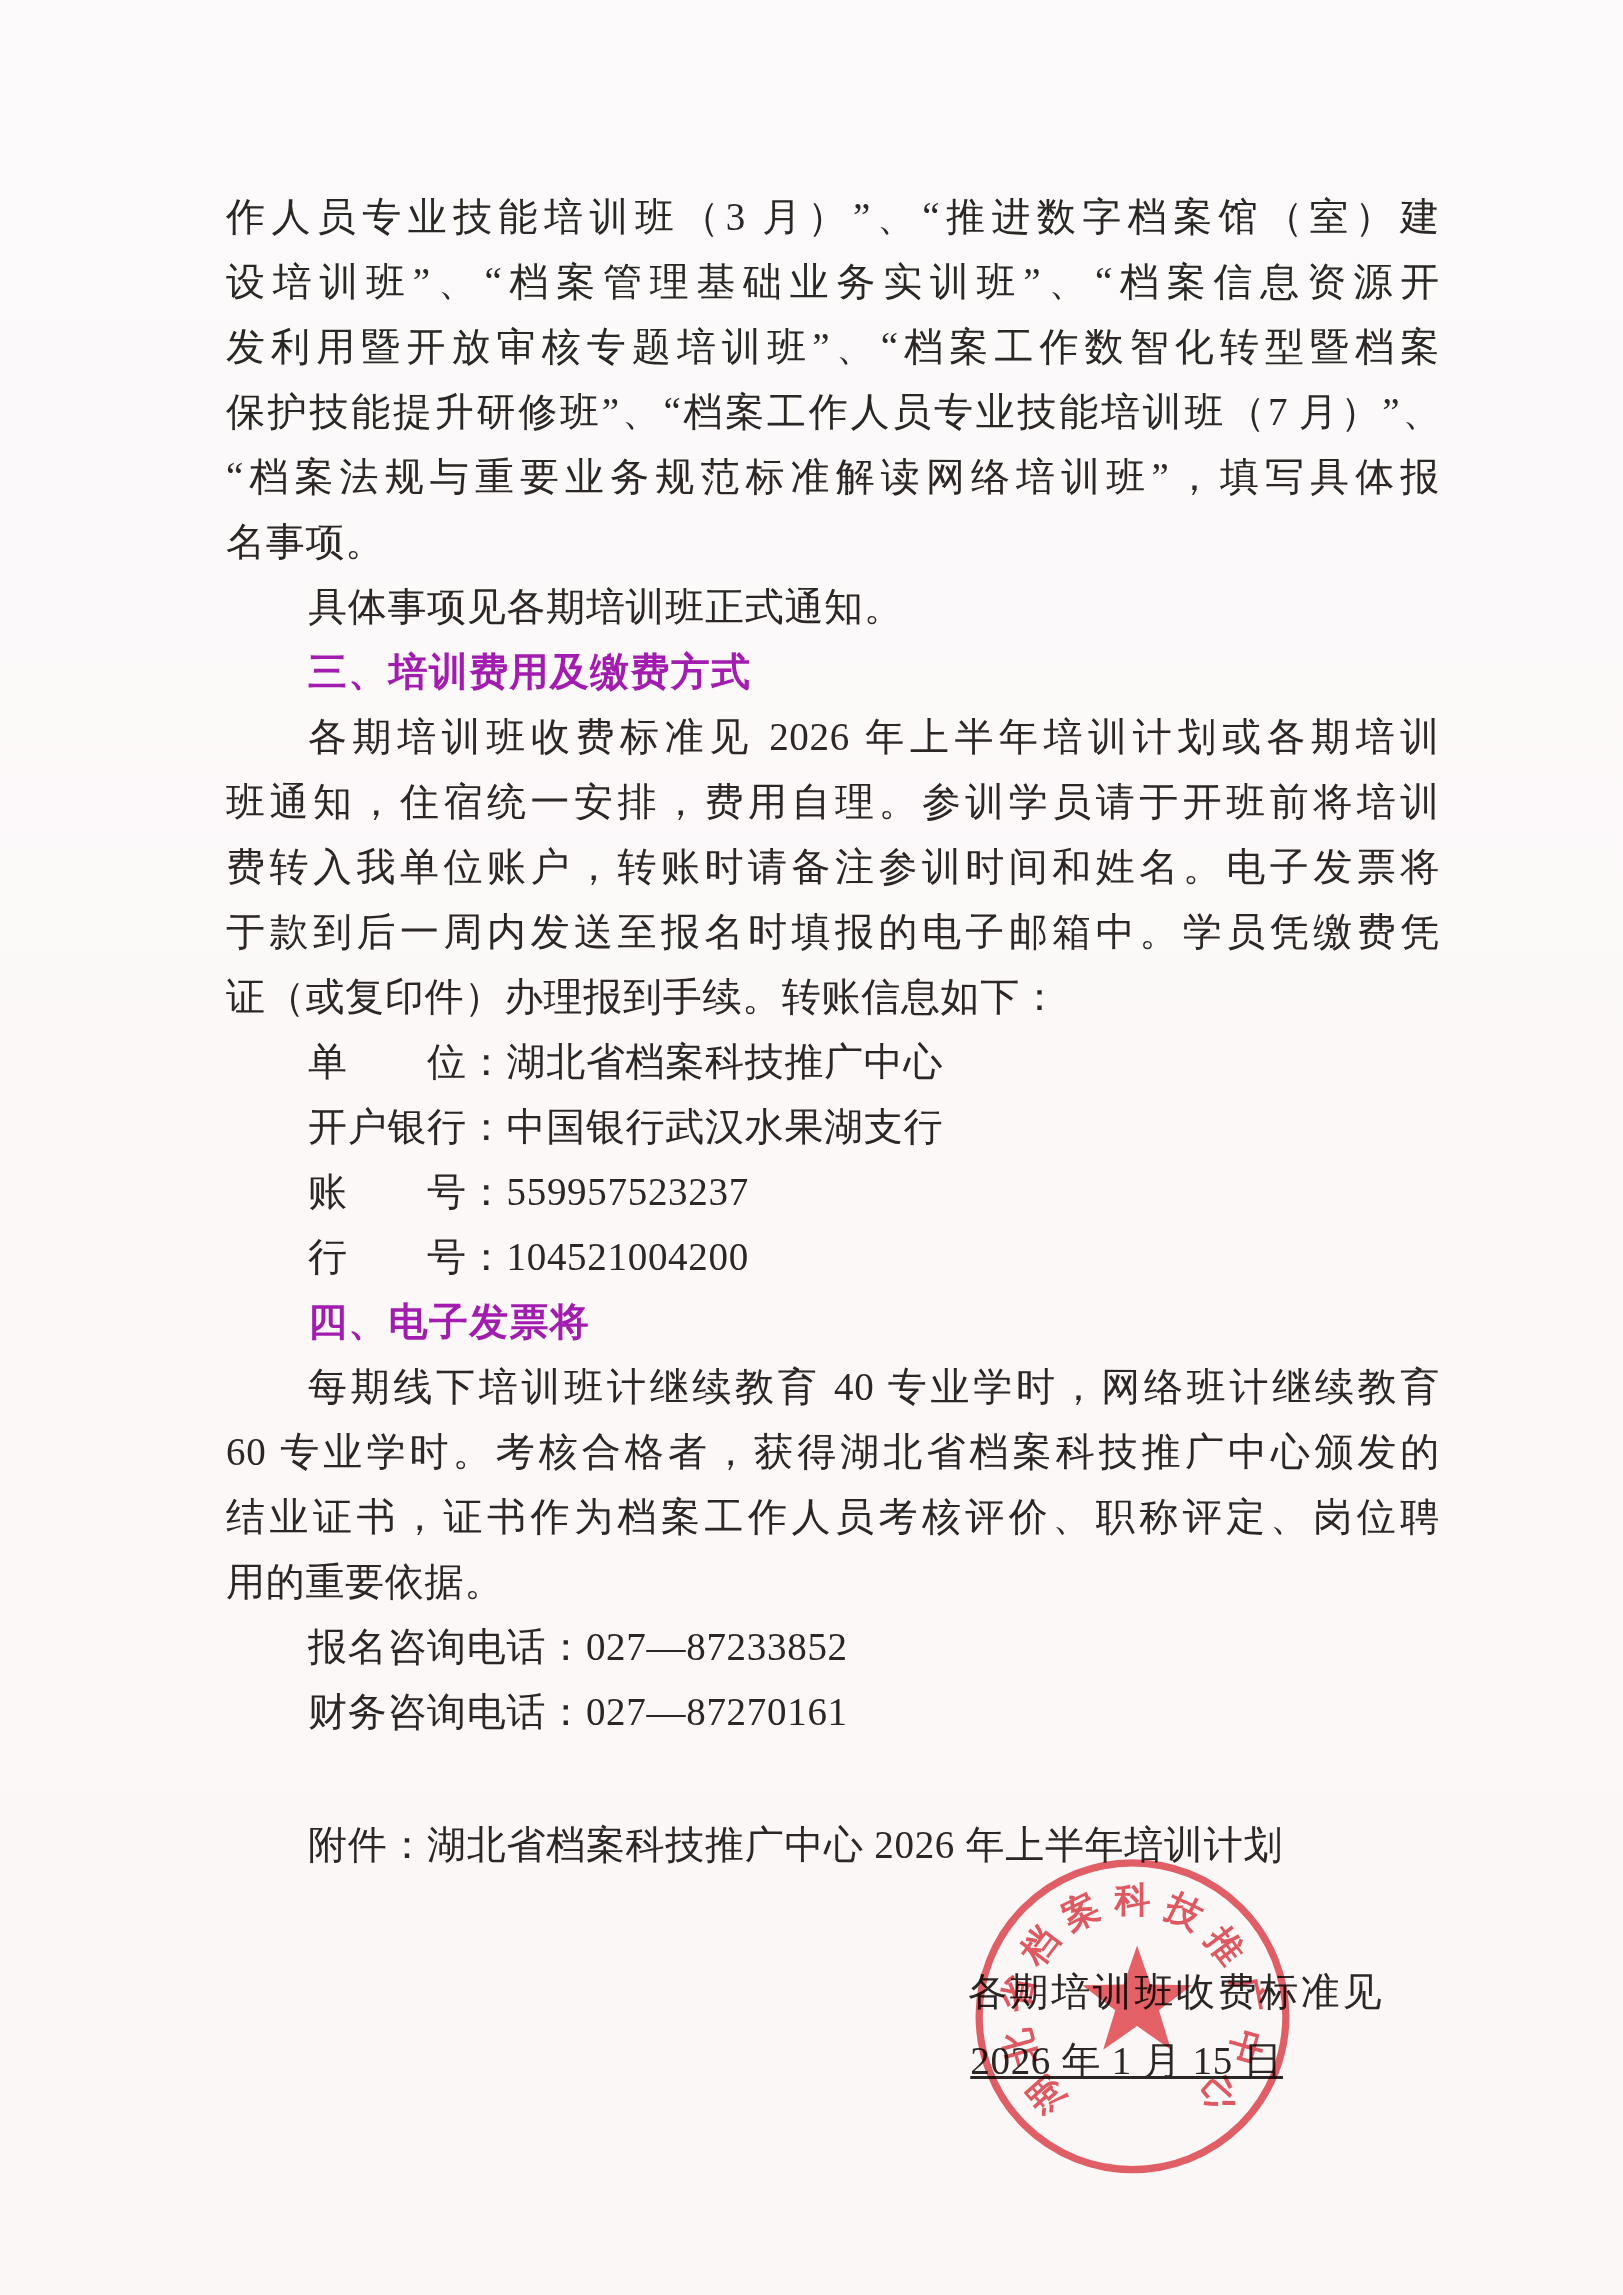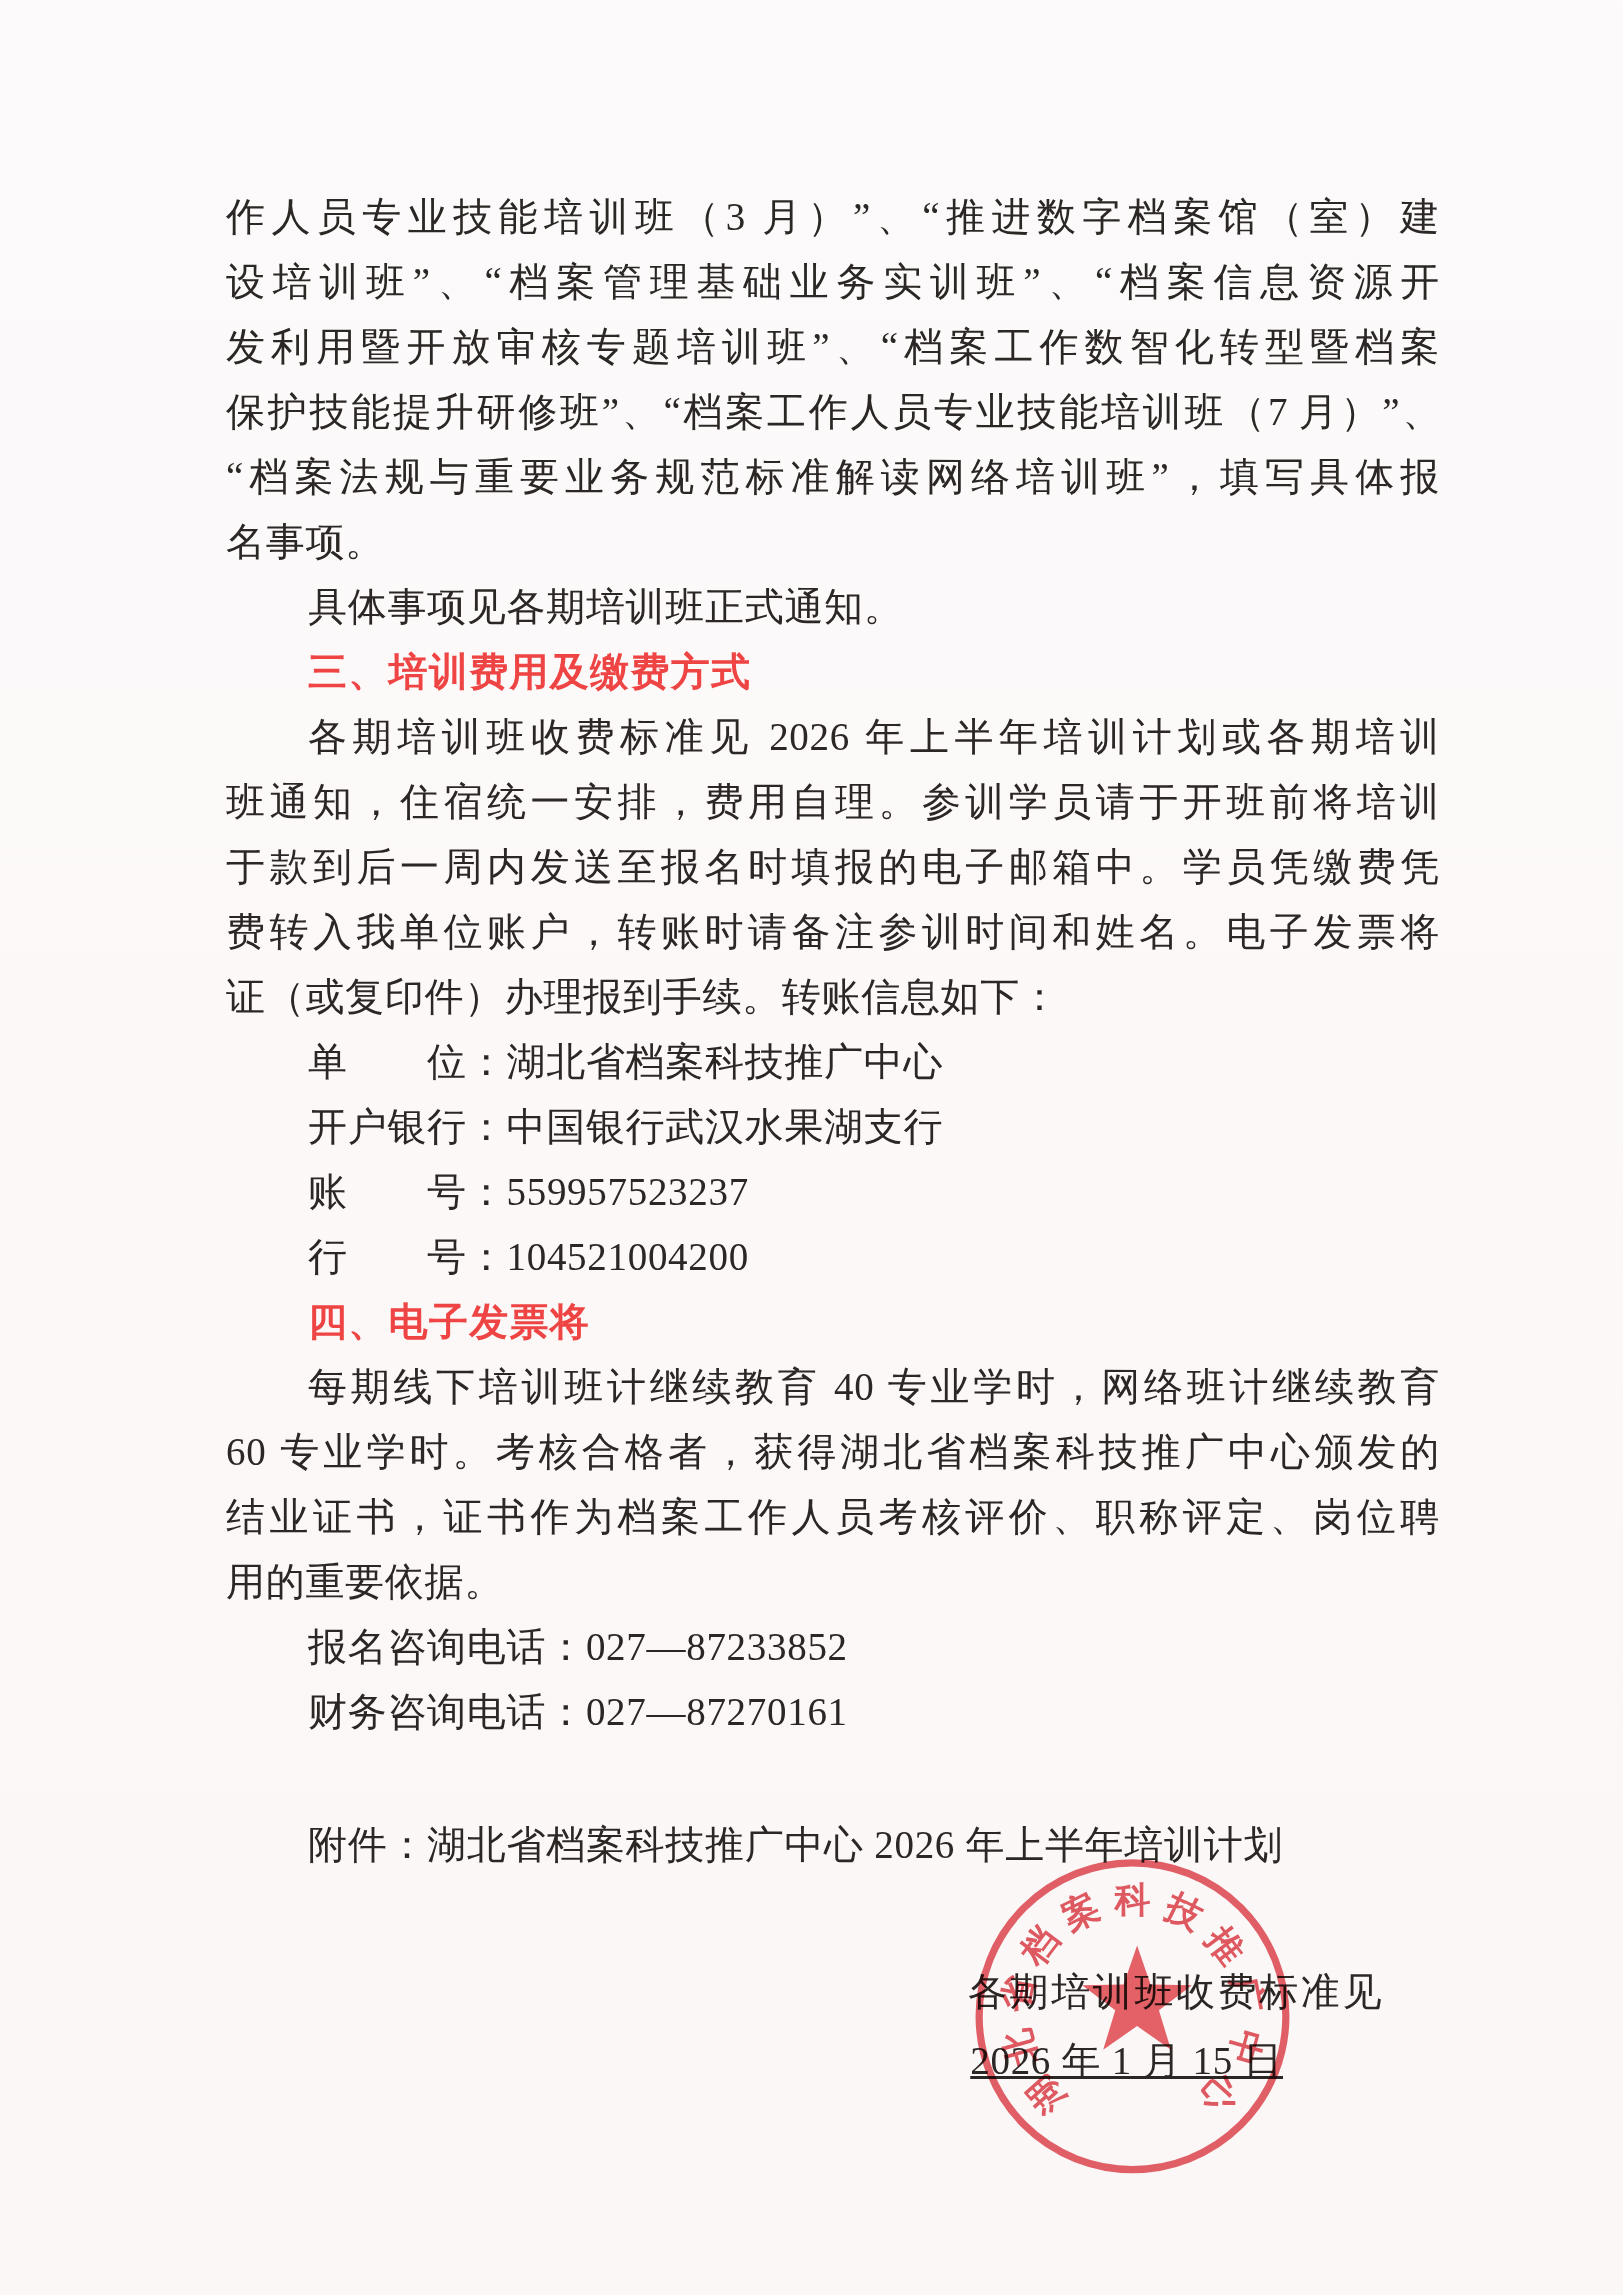--- a/index.html
+++ b/index.html
@@ -15,21 +15,21 @@
   .l{
     font-size:39px;line-height:65px;height:65px;
     white-space:pre-wrap;
     letter-spacing:0.7px;
   }
   .j{text-align:justify;text-align-last:justify;}
   .ind{text-indent:82px;}
   .tight{letter-spacing:-1.3px;}
   .h{
     font-family:Liberation Serif, serif;
-    font-weight:700;color:#ef4444;letter-spacing:1.3px;
+    font-weight:700;color:#a21caf;letter-spacing:1.3px;
   }
   .gap-attach{margin-top:68px;}
   .sig-org{
     text-align:right;padding-right:56px;letter-spacing:2.6px;margin-top:82px;
   }
   .sig-date{
     text-align:right;padding-right:157px;margin-top:3.9px;text-decoration:underline;
   }
   .seal{
     position:absolute;left:949px;top:1836px;width:367px;height:367px;
@@ -58,22 +58,22 @@
   <div class="l j tight">保护技能提升研修班”、“档案工作人员专业技能培训班（7 月）”、</div>
   <div class="l j">“档案法规与重要业务规范标准解读网络培训班”，填写具体报</div>
   <div class="l">名事项。</div>
 
   <div class="l ind">具体事项见各期培训班正式通知。</div>
 
   <div class="l ind h">三、培训费用及缴费方式</div>
 
   <div class="l j ind">各期培训班收费标准见 2026 年上半年培训计划或各期培训</div>
   <div class="l j">班通知，住宿统一安排，费用自理。参训学员请于开班前将培训</div>
+  <div class="l j">费转入我单位账户，转账时请备注参训时间和姓名。电子发票将</div>
   <div class="l j">于款到后一周内发送至报名时填报的电子邮箱中。学员凭缴费凭</div>
-  <div class="l j">费转入我单位账户，转账时请备注参训时间和姓名。电子发票将</div>
   <div class="l">证（或复印件）办理报到手续。转账信息如下：</div>
 
   <div class="l ind">单　　位：湖北省档案科技推广中心</div>
   <div class="l ind">开户银行：中国银行武汉水果湖支行</div>
   <div class="l ind">账　　号：559957523237</div>
   <div class="l ind">行　　号：104521004200</div>
 
   <div class="l ind h">四、电子发票将</div>
 
   <div class="l j ind">每期线下培训班计继续教育 40 专业学时，网络班计继续教育</div>

